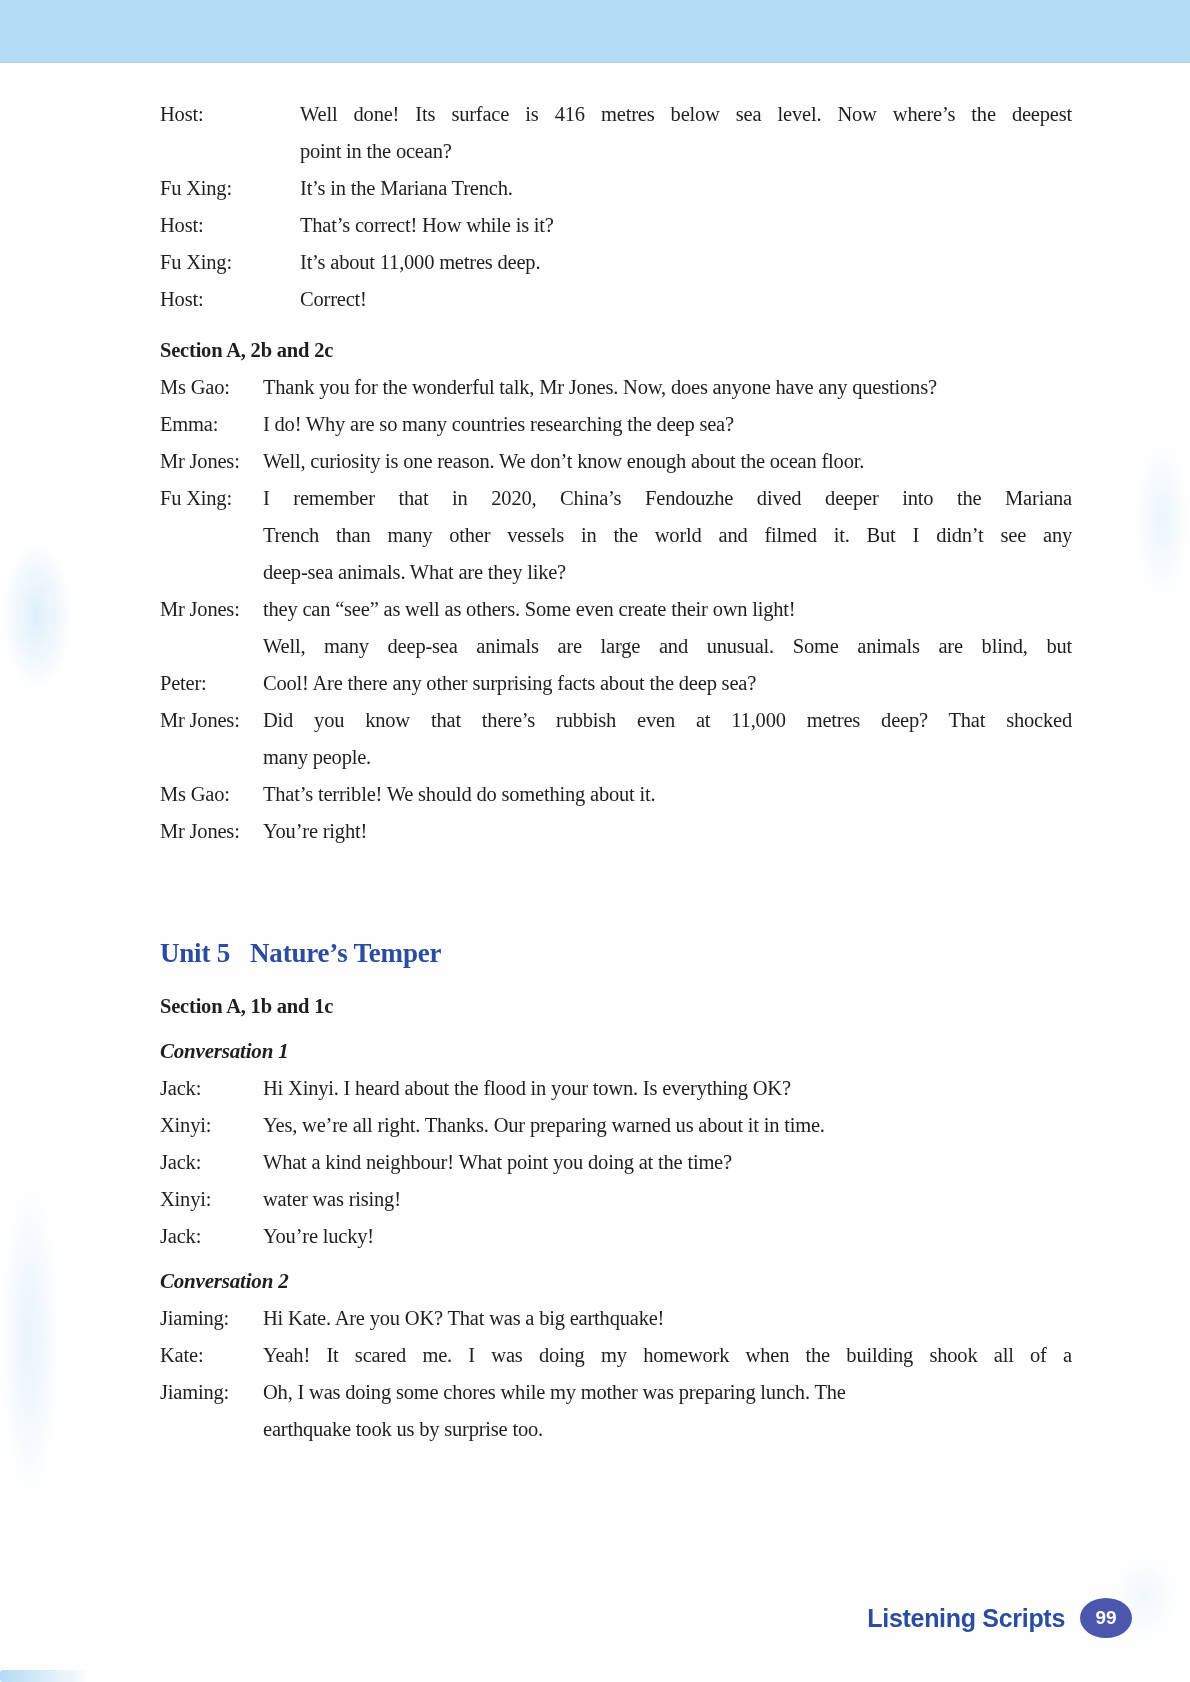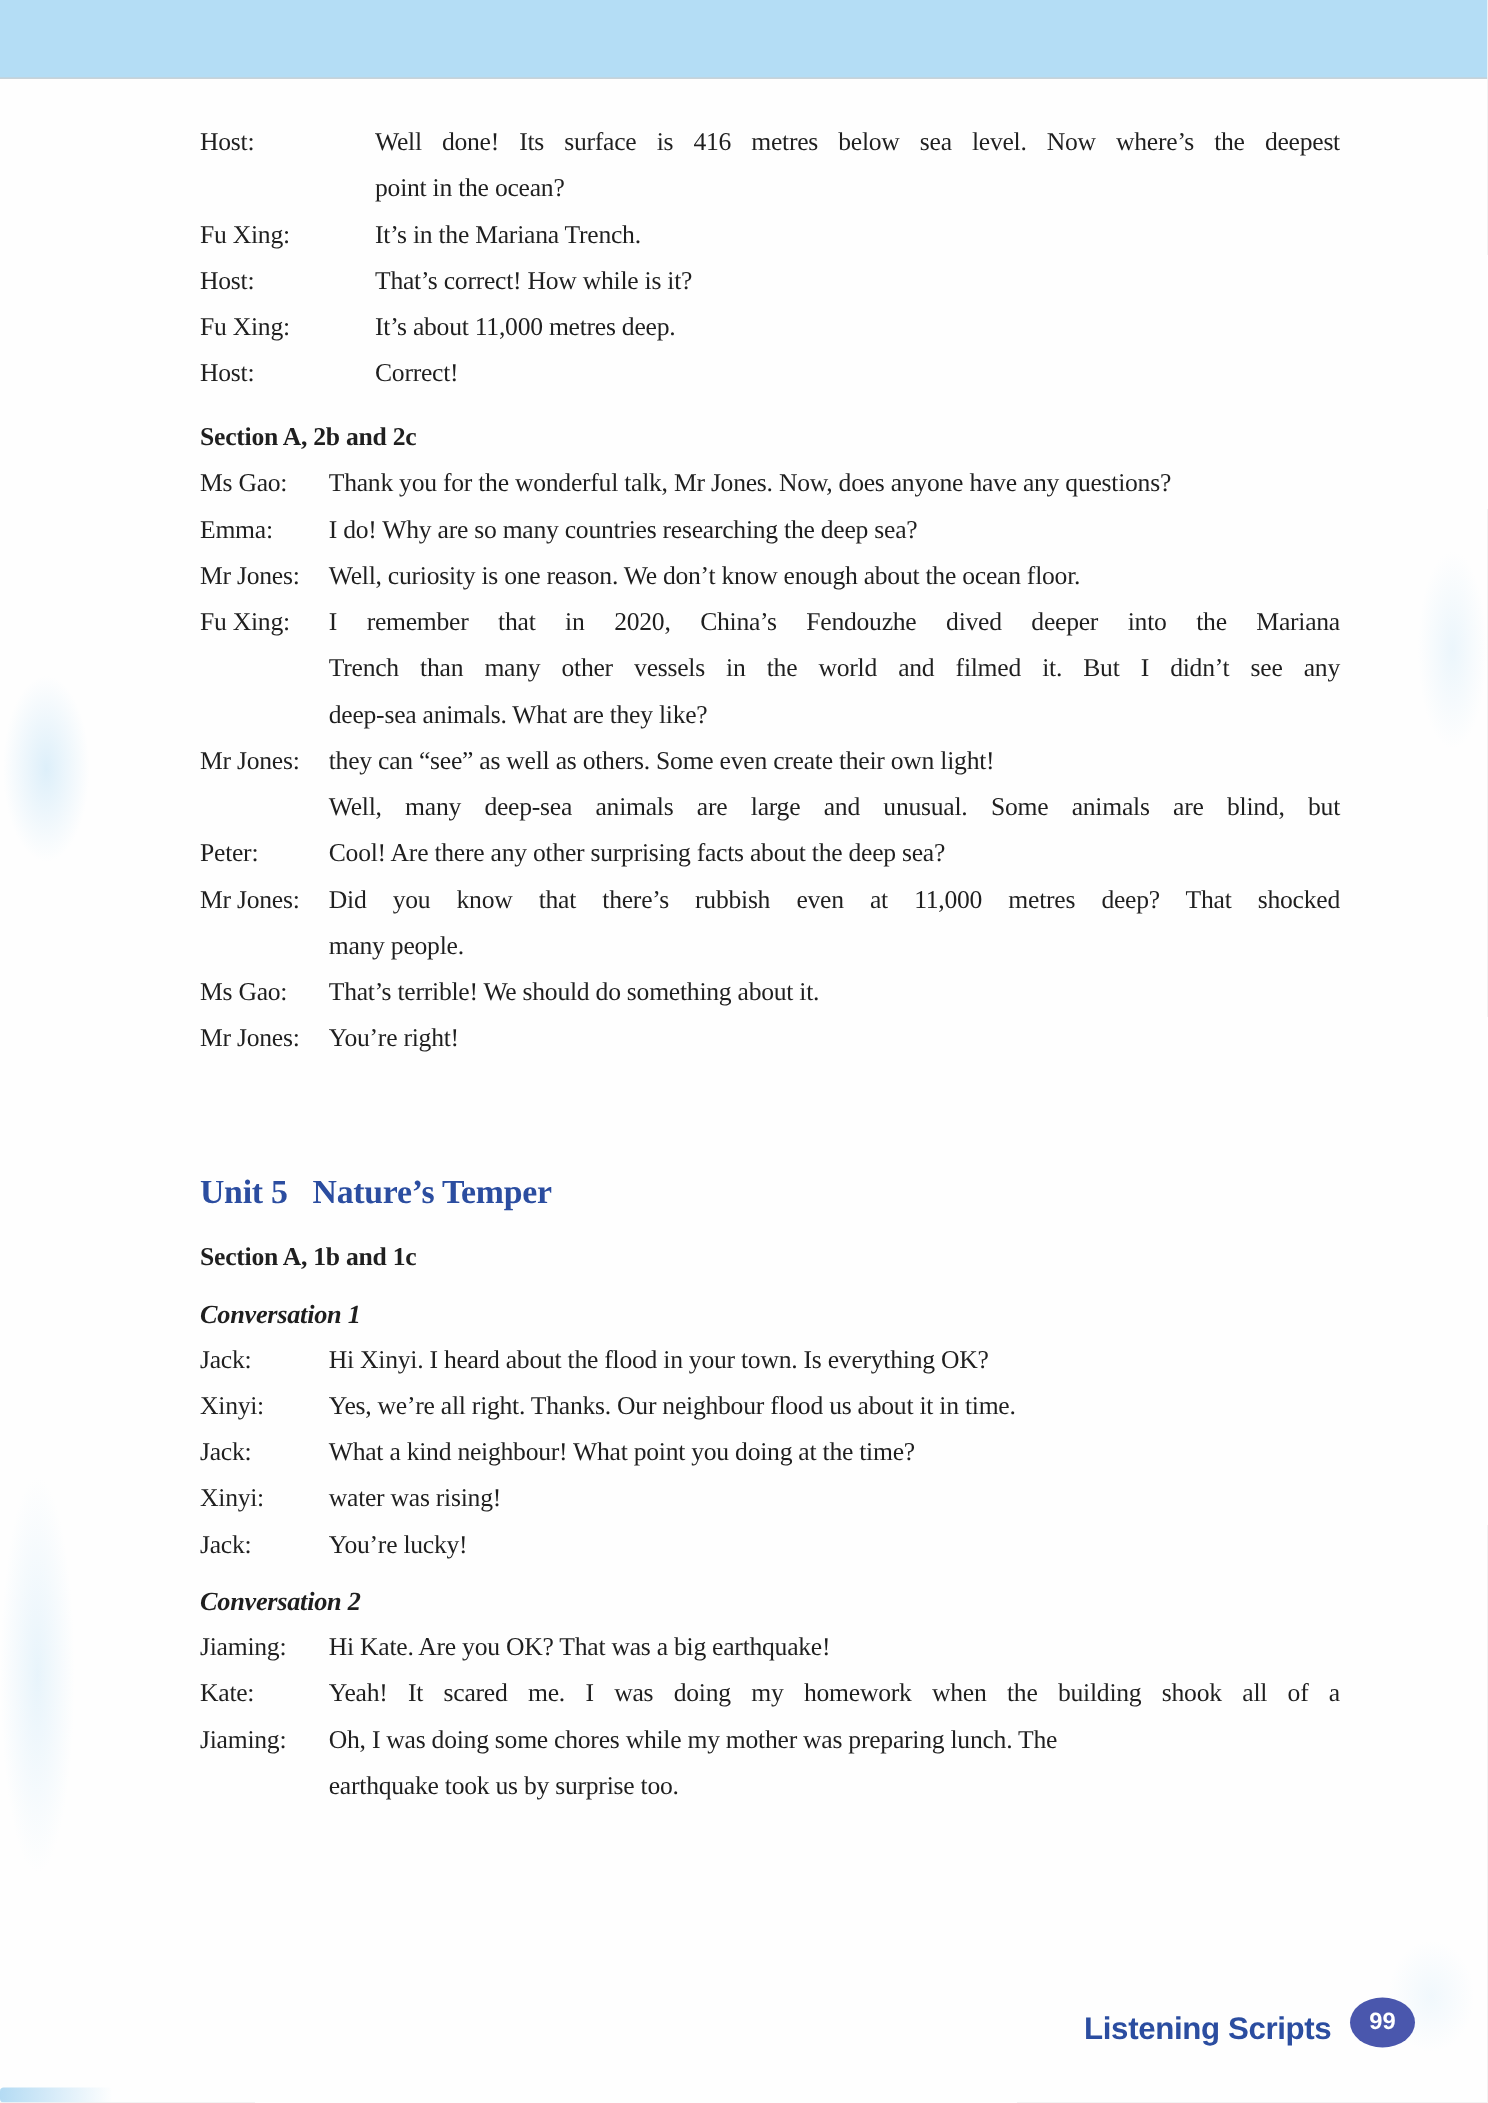--- a/index.html
+++ b/index.html
@@ -53,21 +53,21 @@
   .conv-head{
     font-weight:bold;
     font-style:italic;
     font-size:21px;
     line-height:37px;
     margin:8px 0 0 0;
   }
   .footer{
     position:absolute;
     top:1598px;right:58px;
-    display:flex;align-items:flex-end;gap:15px;
+    display:flex;align-items:center;gap:15px;
     font-family:"Liberation Sans", sans-serif;
   }
   .footer-label{
     color:var(--blue,#2b4da0);
     font-weight:bold;
     font-size:25px;
     letter-spacing:-0.3px;
   }
   .page-badge{
     width:52px;height:40px;
@@ -203,21 +203,21 @@
       <div class="dialogue">
         <div class="dlg-row">
           <span class="speaker">Jack:</span>
           <div class="dlg-text">
             <div class="line">Hi Xinyi. I heard about the flood in your town. Is everything OK?</div>
           </div>
         </div>
         <div class="dlg-row">
           <span class="speaker">Xinyi:</span>
           <div class="dlg-text">
-            <div class="line">Yes, we’re all right. Thanks. Our neighbour flood us about it in time.</div>
+            <div class="line">Yes, we’re all right. Thanks. Our preparing warned us about it in time.</div>
           </div>
         </div>
         <div class="dlg-row">
           <span class="speaker">Jack:</span>
           <div class="dlg-text">
             <div class="line">What a kind neighbour! What point you doing at the time?</div>
           </div>
         </div>
         <div class="dlg-row">
           <span class="speaker">Xinyi:</span>

